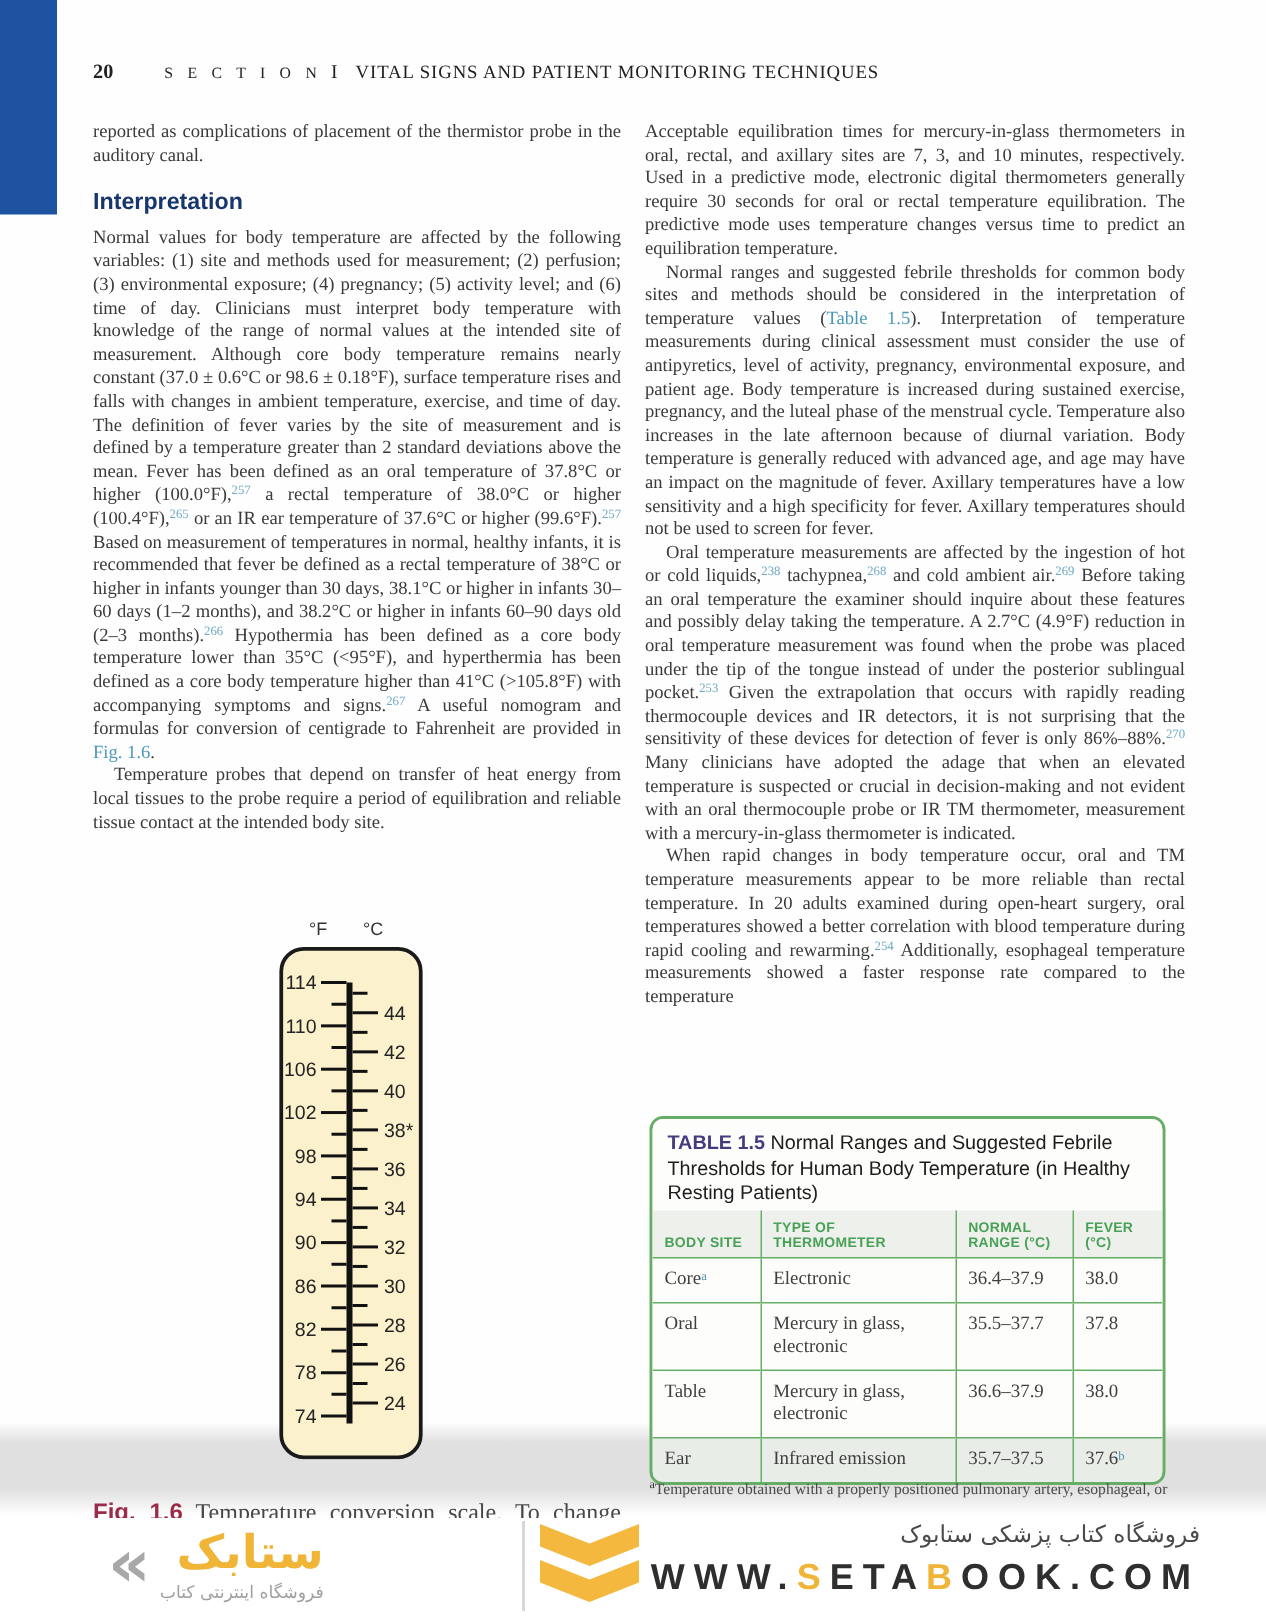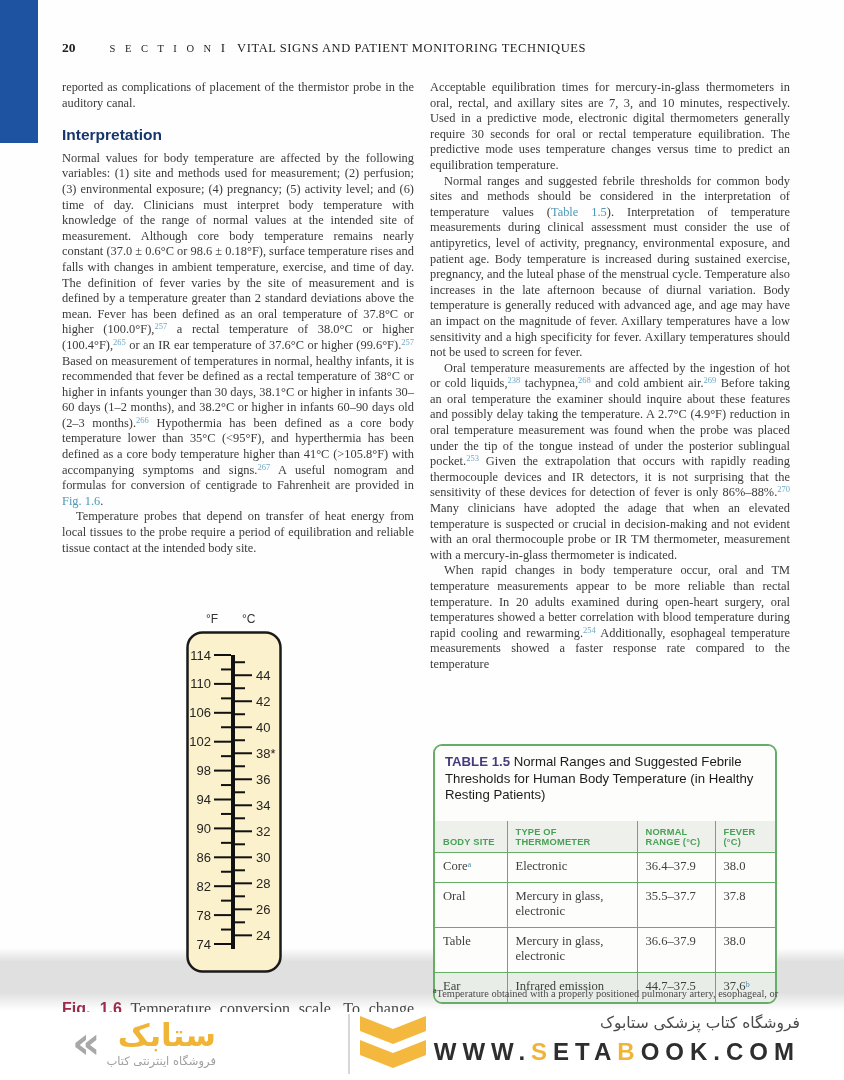--- a/index.html
+++ b/index.html
@@ -34,21 +34,21 @@
   .unit-f{left:20px;} .unit-c{left:56px;}
   .fig-wrap svg{position:absolute;left:0;top:19px;}
   .fig-wrap svg text{font-family:"Liberation Sans",sans-serif;font-size:13px;fill:#242424;}
   .caption{position:absolute;left:62px;top:1001px;width:352px;font-size:16px;line-height:15px;color:#474747;}
   .cap-line1{text-align:justify;text-align-last:justify;}
   .cap-label{font-family:"Liberation Sans",sans-serif;font-weight:bold;color:#9c2a49;}
   .cap-line2{height:8px;overflow:hidden;color:#9a9a9a;opacity:.55;}
   
   .table15{position:absolute;left:433px;top:744px;width:340px;border:2px solid #66ad66;border-radius:9px;
            overflow:hidden;background:transparent;font-family:"Liberation Sans",sans-serif;}
-  .t-title{padding:8px 10px 17px 10px;font-size:13.2px;line-height:16.5px;color:#1c1c1c;background:#fdfdfc;text-align:left;}
+  .t-title{padding:8px 10px 3px 10px;font-size:13.2px;line-height:16.5px;color:#1c1c1c;background:#fdfdfc;text-align:left;}
   .t-label{font-weight:bold;color:#463b7e;}
   .table15 table{border-collapse:collapse;width:100%;}
   .table15 th{background:#eef0ec;color:#48a156;font-size:9.3px;letter-spacing:.2px;text-align:left;
               padding:6px 6px 5px 8px;vertical-align:bottom;border-bottom:1.5px solid #66ad66;}
   .table15 td{font-family:"Liberation Serif",serif;font-size:12.6px;color:#3f3f3f;background:#fdfdfc;
               padding:6px 6px 8px 8px;vertical-align:top;border-top:1.5px solid #66ad66;}
   .table15 td+td,.table15 th+th{border-left:1.5px solid #66ad66;}
   .table15 tr:first-child td{border-top:none;}
   .table15 col.c1{width:72px;} .table15 col.c2{width:130px;} .table15 col.c3{width:78px;} .table15 col.c4{width:60px;}
   .table15 tbody tr:last-child td{background:#e9ede8;}
@@ -213,21 +213,21 @@
           </tr>
           <tr>
             <td><span>Table</span></td>
             <td><span>Mercury in glass, electronic</span></td>
             <td><span>36.6–37.9</span></td>
             <td><span>38.0</span></td>
           </tr>
           <tr>
             <td><span>Ear</span></td>
             <td><span>Infrared emission</span></td>
-            <td><span>44.7–37.5</span></td>
+            <td><span>35.7–37.5</span></td>
             <td><span>37.6</span><sup class="cellsup">b</sup></td>
           </tr>
         </tbody>
     </table>
   </div>
   <div class="t-footnote"><sup class="fnsup">a</sup><span>Temperature obtained with a properly positioned pulmonary artery, esophageal, or</span></div>
 
   <div class="footer">
     <div class="logo-left">
       <span class="logo-chev">«</span>

